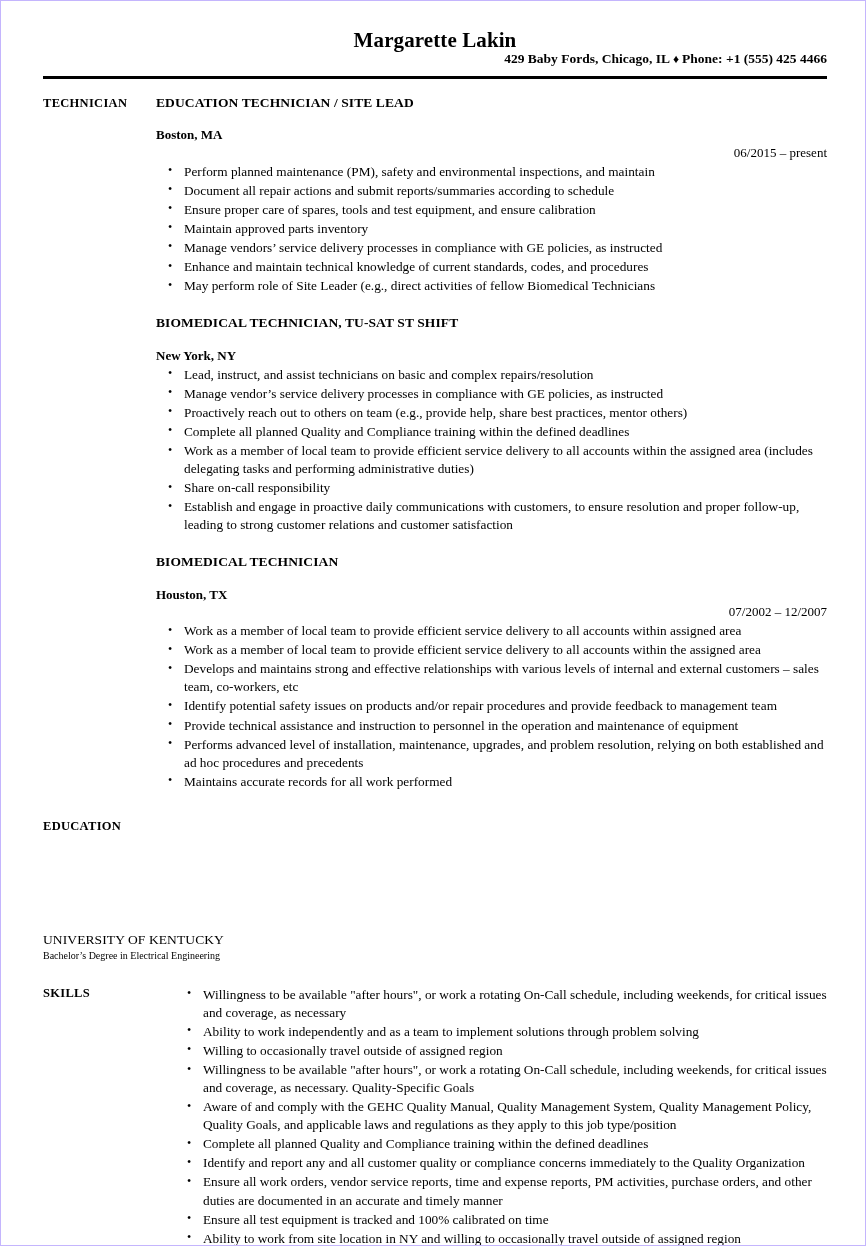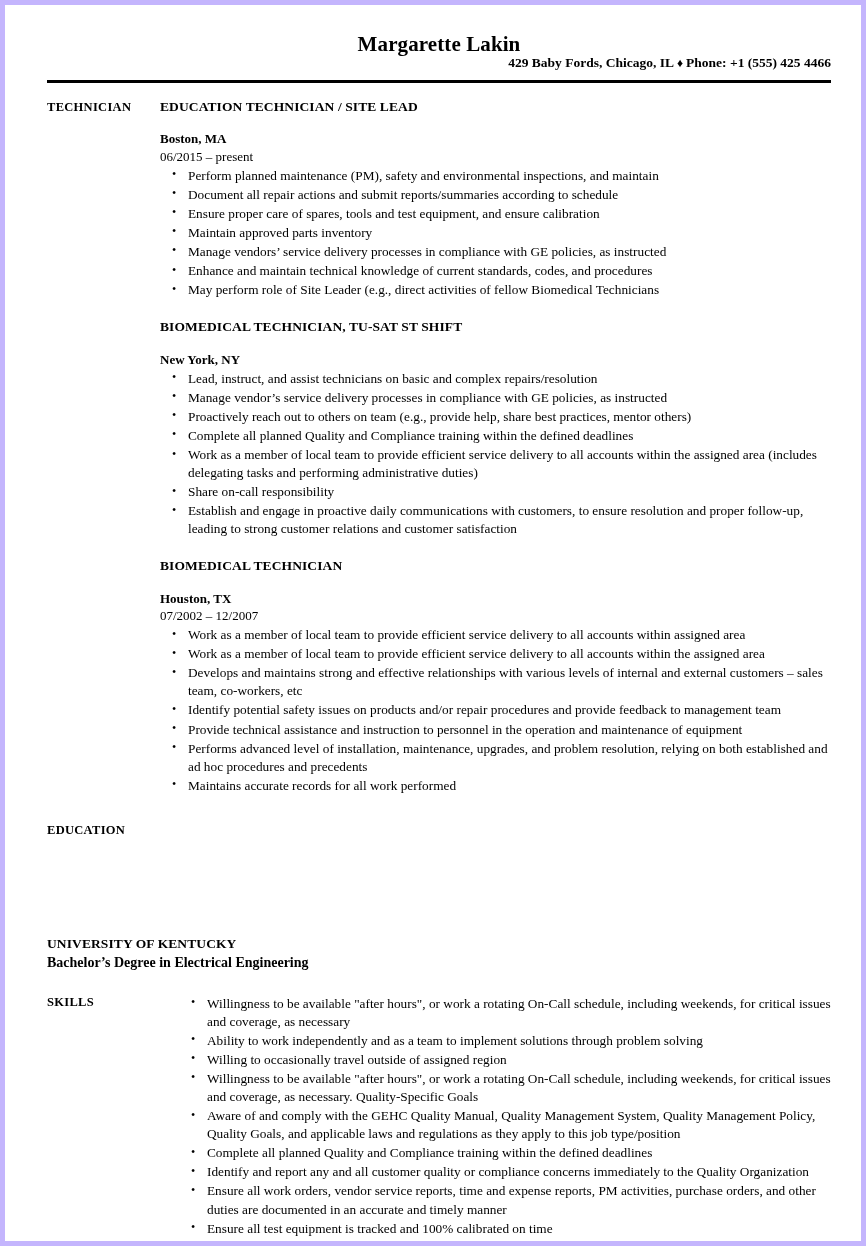--- a/index.html
+++ b/index.html
@@ -11,21 +11,21 @@
   body {
     font-family: "Liberation Serif", "DejaVu Serif", serif;
     color: #000000;
   }
   .page {
     position: relative;
     width: 866px;
     height: 1246px;
     box-sizing: border-box;
     background: #ffffff;
-    border: 5px solid #c4b5fd;
+    border: 1px solid #c4b5fd;
     overflow: hidden;
   }
   .sheet {
     position: absolute;
     left: 42px;
     top: 0;
     width: 784px;
   }
 
   
@@ -89,20 +89,21 @@
   .job-location {
     font-size: 13px;
     font-weight: bold;
     line-height: 1.24;
     margin-top: 16px;
   }
   .job-dates {
     font-size: 13px;
     line-height: 1.24;
     margin-top: 1px;
+    text-align: right;
   }
 
   
   ul.bullets {
     list-style: none;
     margin: 2px 0 0 0;
     padding: 0;
   }
   ul.bullets li {
     position: relative;
@@ -115,27 +116,27 @@
     content: "\2022";
     position: absolute;
     left: 12px;
     top: -0.5px;
     font-size: 12px;
   }
 
   
   .edu-school {
     font-size: 13.5px;
-    font-weight: bold;
+    font-weight: normal;
     line-height: 1.22;
     letter-spacing: 0.1px;
   }
   .edu-degree {
-    font-size: 14px;
-    font-weight: bold;
+    font-size: 10px;
+    font-weight: normal;
     line-height: 1.24;
     margin-top: 2px;
   }
 
   
   #skills-section ul.bullets { margin-top: 0; }
 </style>
 </head>
 <body>
 

